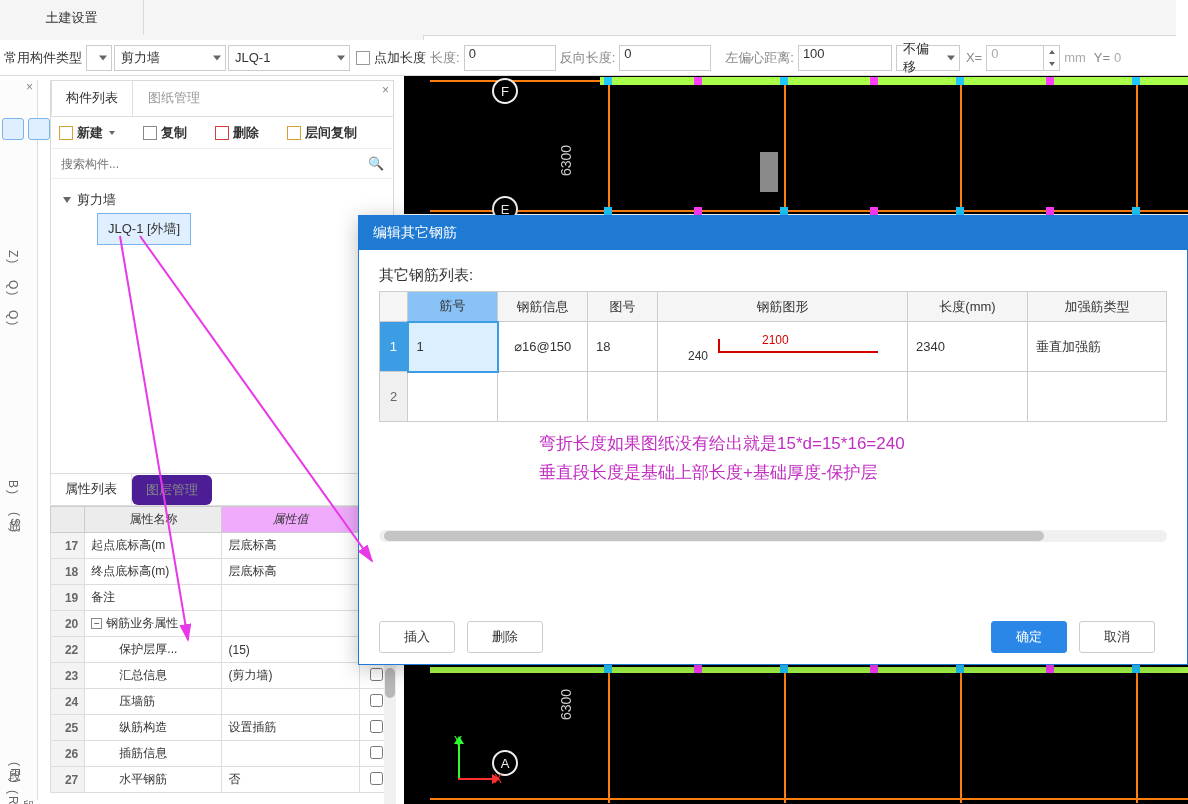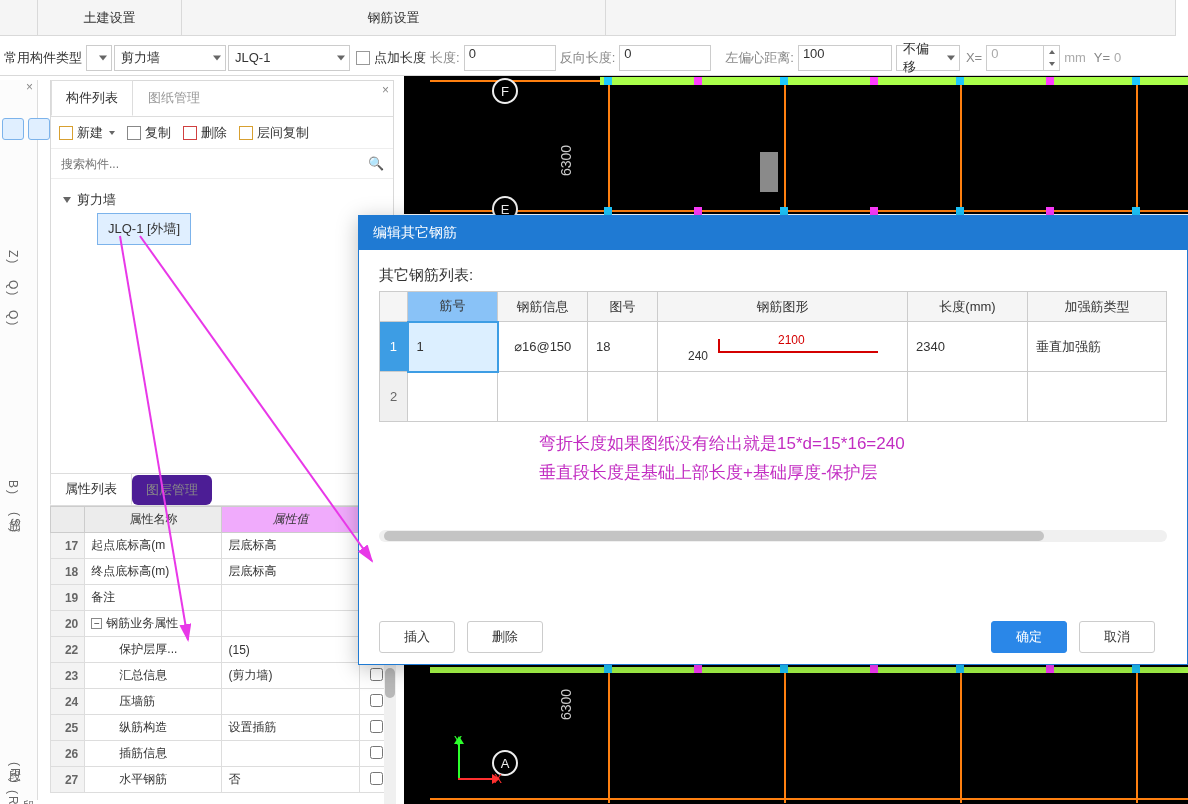--- a/index.html
+++ b/index.html
@@ -1,19 +1,19 @@
 <!DOCTYPE html>
 <html><head>
 <meta charset="utf-8">
 <style>
   * { box-sizing: border-box; font-family: "Microsoft YaHei", Arial, sans-serif; }
   body { margin:0; padding:0; width:1188px; height:804px; overflow:hidden; background:#fff; position:relative; font-size:13px; color:#333;}
   
   
-  .top-tabs { position:absolute; top:0; left:0; right:12px; height:36px; border-bottom:1px solid #d9d9d9; display:flex; background:#f5f5f5;}
+  .top-tabs { position:absolute; top:0; left:0; right:12px; height:36px; border-bottom:1px solid #d9d9d9; display:flex; background:#f5f5f5;flex-direction:column;}
   .top-tab { height:100%; padding:0 40px; display:flex; align-items:center; border-right:1px solid #d9d9d9; background:#f5f5f5; cursor:pointer;}
   .top-tab.sp1 { width:38px; padding:0; border-right:1px solid #d9d9d9;}
   .top-tab.sp2 { flex:0 0 auto; width:144px; justify-content:center; padding:0;}
   .top-tab.sp3 { flex:0 0 auto; width:424px; justify-content:center; padding:0;}
   .top-tab.sp4 { flex:1;}
   
   
   .toolbar { position:absolute; top:40px; left:0; right:0; height:36px; border-bottom:1px solid #d9d9d9; display:flex; align-items:center; background:#fff; font-size:13px;}
   .tb-label { padding:0 4px;}
   .tb-select { border:1px solid #ccc; height:26px; padding:0 18px 0 6px; position:relative; display:flex; align-items:center; background:#fff; margin-right:2px;}
@@ -32,21 +32,21 @@
   .left-icons .icons-row { position:absolute; top:36px; left:0; display:flex;}
   .left-icons .side-label { position:absolute; left:6px; writing-mode:vertical-rl; font-size:12px; color:#666; letter-spacing:2px;}
   
   
   .comp-panel { position:absolute; top:80px; left:50px; width:344px; height:394px; border:1px solid #d9d9d9; background:#fff;}
   .comp-panel .close-x { position:absolute; top:2px; right:4px; font-size:12px; color:#888;}
   .comp-tabs { height:36px; border-bottom:1px solid #ddd; display:flex; align-items:flex-end;}
   .comp-tab { padding:8px 14px; border:1px solid transparent; }
   .comp-tab.active { border:1px solid #ddd; border-bottom:1px solid #fff; background:#fff;}
   .comp-tab.inactive { color:#999;}
-  .comp-tools { height:32px; display:flex; align-items:center; gap:12px; padding:0 8px; border-bottom:1px solid #eee;}
+  .comp-tools { height:32px; display:flex; align-items:center; gap:28px; padding:0 8px; border-bottom:1px solid #eee;font-weight:bold;}
   .comp-tools .tool { display:flex; align-items:center; gap:4px; cursor:pointer;}
   .comp-tools .ico { width:14px; height:14px; display:inline-block;}
   .comp-tools .tri { width:0;height:0;border-left:3px solid transparent;border-right:3px solid transparent;border-top:4px solid #666; margin-left:2px;}
   .comp-search { height:30px; border-bottom:1px solid #eee; display:flex; align-items:center; padding:0 8px;}
   .comp-search input { border:none; outline:none; flex:1; font-size:12px; color:#999;}
   .comp-search .mag { color:#aaa;}
   .comp-tree { padding:8px 12px; font-size:13px;}
   .comp-tree .group { display:flex; align-items:center; gap:6px; padding:4px 0;}
   .comp-tree .tri2 { width:0;height:0;border-left:4px solid transparent;border-right:4px solid transparent;border-top:6px solid #666;}
   .comp-tree .item { margin-left:34px; padding:6px 10px; background:#e0efff; border:1px solid #7cb3eb; display:inline-block;}
@@ -103,21 +103,21 @@
   .dlg-table td.first { width:90px; text-align:left; padding-left:8px;}
   .dlg-table td.info { width:90px;}
   .dlg-table td.tuhao { width:70px; text-align:left; padding-left:8px;}
   .dlg-table td.shape { width:250px; position:relative;}
   .dlg-table td.len { width:120px; text-align:left; padding-left:8px;}
   .dlg-table td.type { text-align:left; padding-left:8px;}
   .rebar-shape { position:relative; width:100%; height:40px;}
   .rebar-h { position:absolute; top:24px; left:60px; width:160px; height:2px; background:#d40000;}
   .rebar-v { position:absolute; top:12px; left:60px; width:2px; height:14px; background:#d40000;}
   .rebar-lbl1 { position:absolute; top:22px; left:30px; font-size:12px;}
-  .rebar-lbl2 { position:absolute; top:6px; left:120px; font-size:12px; color:#d40000;}
+  .rebar-lbl2 { position:absolute; top:6px; left:104px; font-size:12px; color:#d40000;}
   .hscroll { position:absolute; bottom:68px; left:20px; right:20px; height:12px; background:#f0f0f0; border-radius:6px;}
   .hscroll .thumb { position:absolute; left:5px; top:1px; width:660px; height:10px; background:#c4c4c4; border-radius:5px;}
   .annotation { position:absolute; top:180px; left:180px; font-size:17px; color:#c22dc2; font-family:"SimSun",serif; line-height:1.7;}
   .dlg-footer { position:absolute; bottom:10px; left:20px; right:20px; height:34px; display:flex; align-items:center;}
   .dlg-btn { height:32px; padding:0 24px; border:1px solid #ccc; background:#fff; border-radius:3px; margin-right:12px; display:flex; align-items:center; cursor:pointer;}
   .dlg-btn.primary { background:#2a87e8; color:#fff; border-color:#2a87e8; margin-left:auto;}
   
   
   .axis { position:absolute; top:740px; left:444px; width:50px; height:50px;}
   .axis .y { position:absolute; left:14px; bottom:10px; width:2px; height:36px; background:#2dff2d;}

